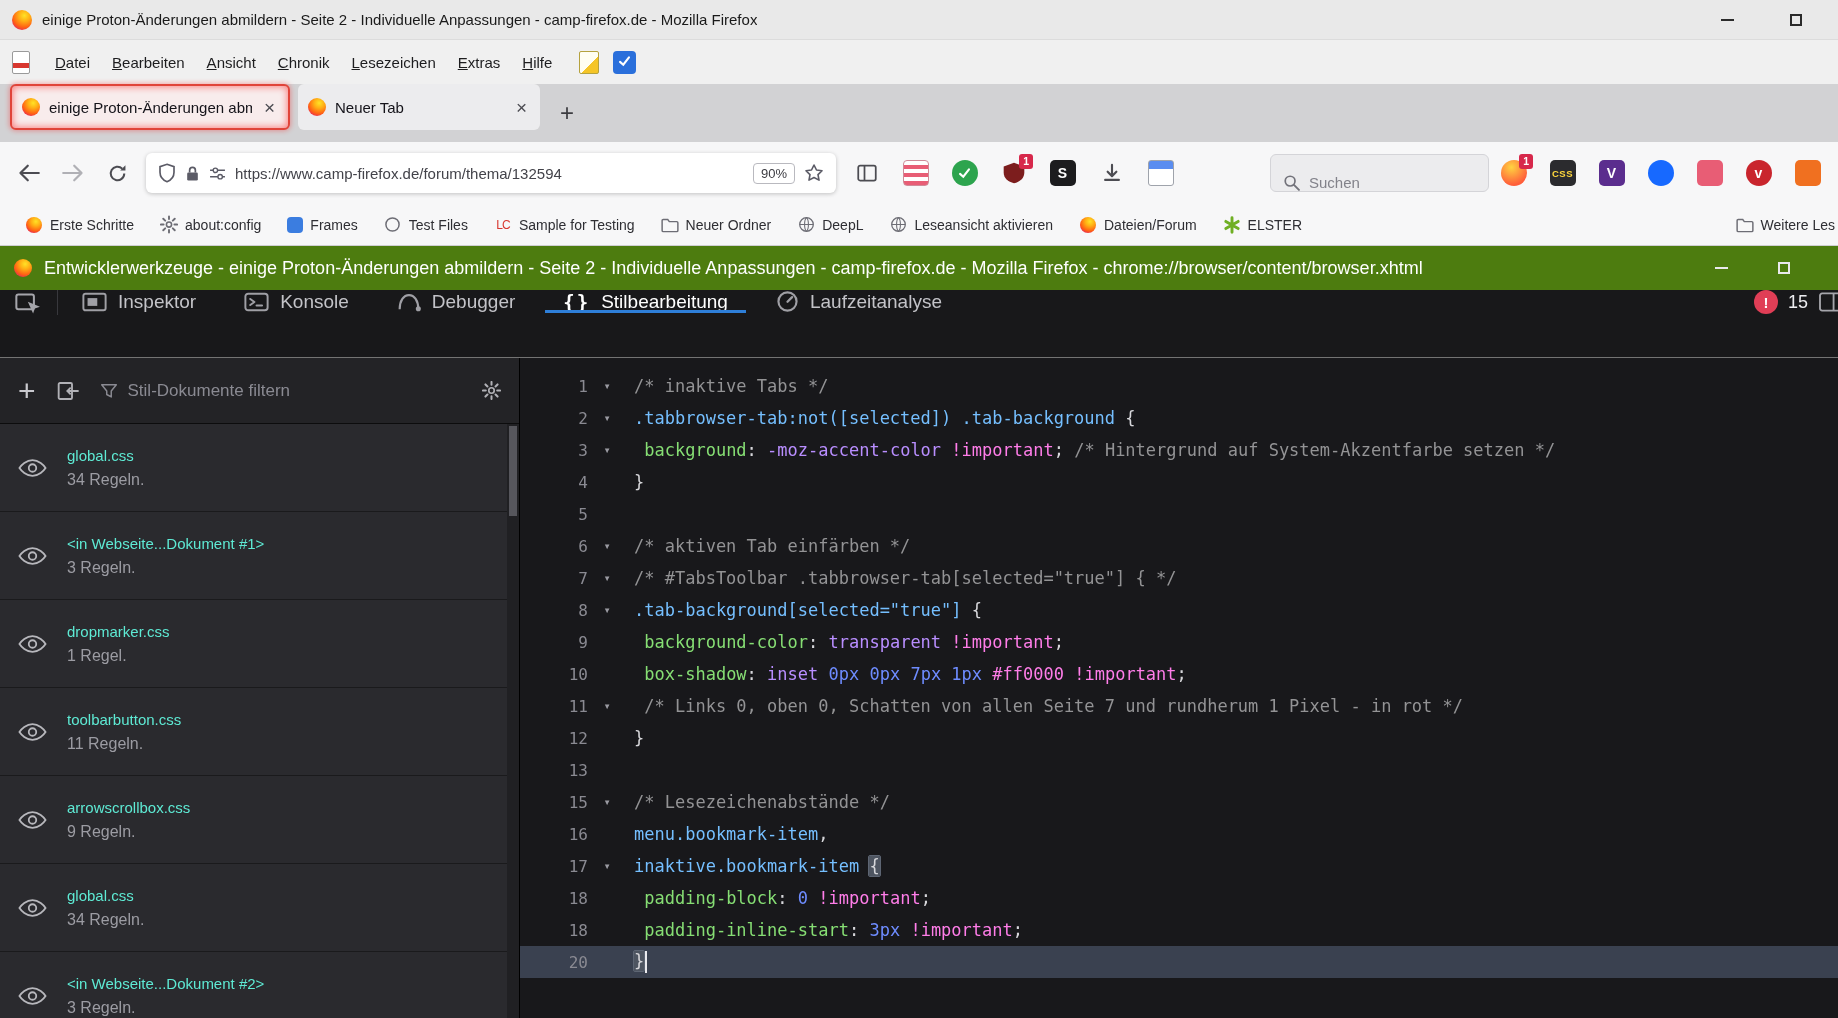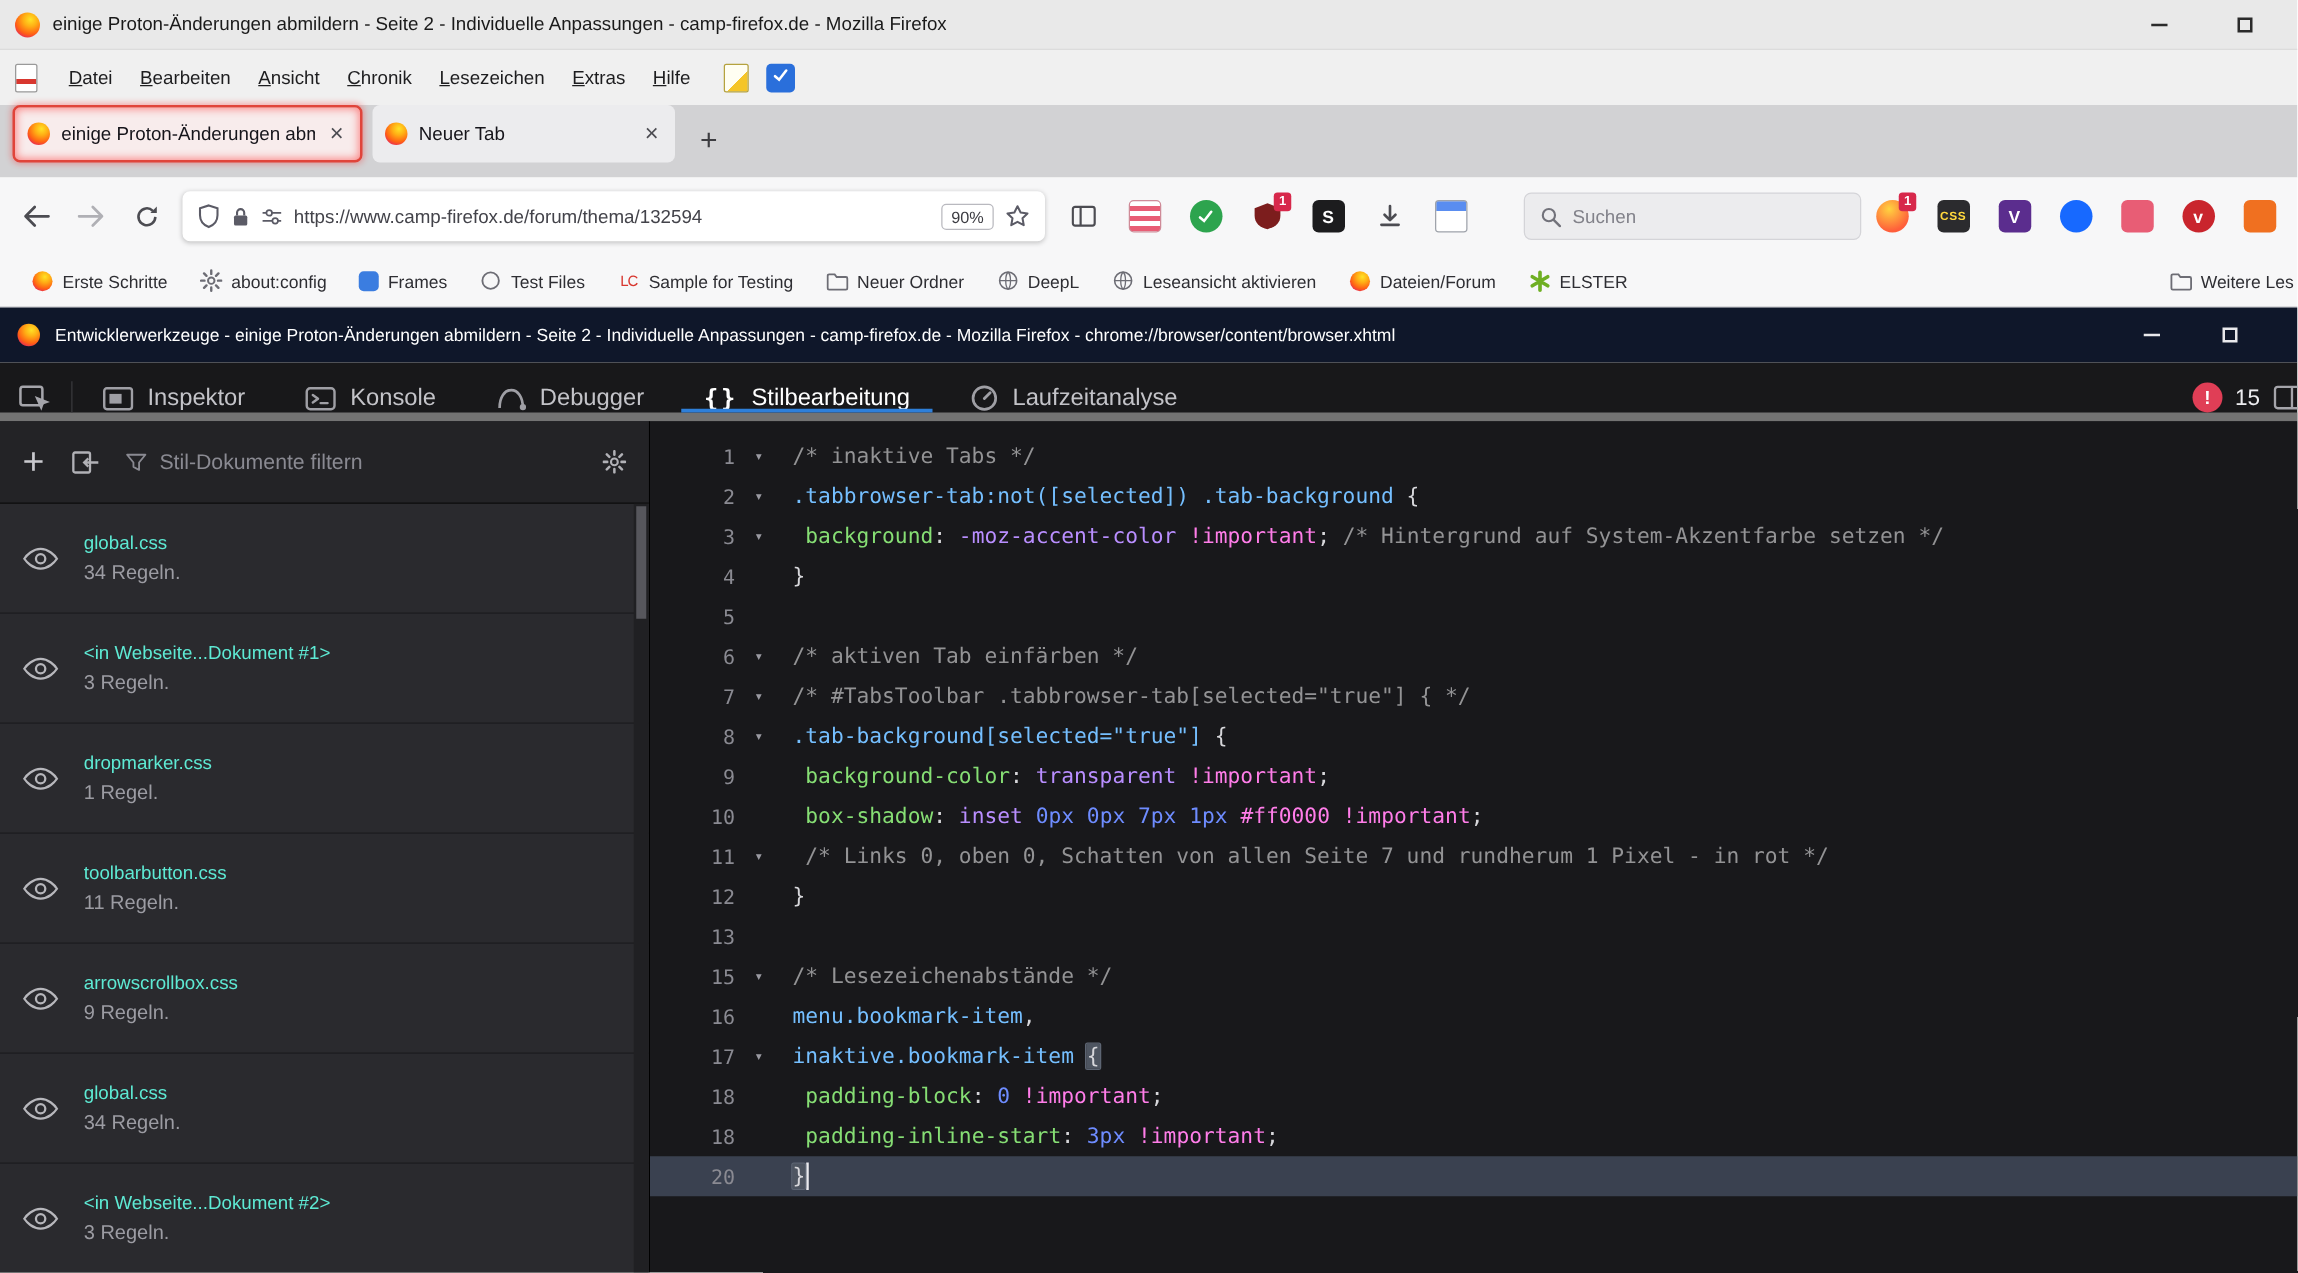--- a/index.html
+++ b/index.html
@@ -65,42 +65,42 @@
   .ic-check{background:#2da44e;border-radius:50%}
   .ic-stylus{background:#1c1c1e;color:#fff;border-radius:5px;font-size:14px}
   .ic-table{background:linear-gradient(#5a8df0 8px,#fff 8px);border:1px solid #9fa3ab;border-radius:3px}
   .ic-flame{background:radial-gradient(circle at 40% 28%,#ffd340,#ff5e3a 72%);border-radius:50%}
   .ic-css{background:#2b2b2e;color:#ffd83d;border-radius:5px;font-size:9.5px;letter-spacing:.5px}
   .ic-vimium{background:#5b2d8e;color:#fff;border-radius:5px;font-size:14px}
   .ic-blue{background:#1769ff;border-radius:50%}
   .ic-pink{background:#e85d75;border-radius:5px}
   .ic-vshield{background:#c9252d;color:#fff;border-radius:50%;font-size:14px}
   .ic-orange{background:#f07020;border-radius:5px}
-  .searchbar{width:270px;height:38px;margin-left:auto;background:#ececee;border:1px solid #d4d4d8;border-radius:6px;
-    display:flex;align-items:center;gap:9px;padding:0 12px;color:#72727a}
+  .searchbar{width:219px;height:38px;margin-left:auto;background:#ececee;border:1px solid #d4d4d8;border-radius:6px;
+    display:flex;align-items:flex-end;gap:9px;padding:0 12px;color:#72727a}
   .searchbar input{border:none;outline:none;background:transparent;font-size:15px;width:100%;
     font-family:"Liberation Sans",sans-serif;color:#43434a}
   .searchbar input::placeholder{color:#82828a}
 
   
   .bookmarksbar{height:42px;background:#f7f7f8;border-bottom:1px solid #cfcfd2;display:flex;align-items:center;
     padding:0 0 0 14px;gap:4px;font-size:14px;color:#2e2e33;overflow:hidden}
   .bm-item{display:flex;align-items:center;gap:7px;padding:4px 11px;white-space:nowrap;border-radius:4px}
   .bm-item.push-right{margin-left:auto;margin-right:-8px}
   .bm-ic{display:flex;align-items:center;justify-content:center;width:18px;height:18px;flex:none;color:#6d6d75}
   .ic-frames{background:#3b7de0;border-radius:4px;width:16px;height:16px}
   .ic-lc{color:#d8372f;font-weight:normal;font-size:12px;letter-spacing:-1px}
 
   
-  .dt-titlebar{height:44px;background:#0f172a;color:#fff;display:flex;align-items:center;gap:12px;
-    padding:0 14px;font-size:14px}
+  .dt-titlebar{height:44px;background:#4d7c0f;color:#fff;display:flex;align-items:center;gap:12px;
+    padding:0 14px;font-size:18px}
   .dt-titlebar .tb-title{flex:1}
 
   
-  .dt-tabbar{height:47px;background:#18181a;display:flex;align-items:flex-end;border-bottom:7px solid #737373;color:#c3c3c8}
+  .dt-tabbar{height:68px;background:#18181a;display:flex;align-items:flex-start;border-bottom:1px solid #737373;color:#c3c3c8}
   .picker-btn{width:58px;display:flex;align-items:center;justify-content:center;border-right:1px solid #38383d;color:#a5a5ab}
   .dt-tabs{display:flex;align-items:stretch}
   .dt-tab{display:flex;align-items:center;gap:11px;padding:0 24px;font-size:19px;position:relative}
   .dt-tab-icon{display:flex;color:#9f9fa5;font-weight:bold}
   .dt-tab.active{color:#fff}
   .dt-tab.active .dt-tab-icon{color:#fff}
   .dt-tab.active::after{content:"";position:absolute;left:6px;right:6px;bottom:0;height:3px;background:#2e7fd9}
   .braces-glyph{font-family:"DejaVu Sans Mono",monospace;font-size:19px;letter-spacing:2px}
   .dt-right{margin-left:auto;display:flex;align-items:center;gap:10px;padding-right:2px}
   .err-badge{width:24px;height:24px;border-radius:50%;background:#e03e56;color:#fff;font-weight:bold;

